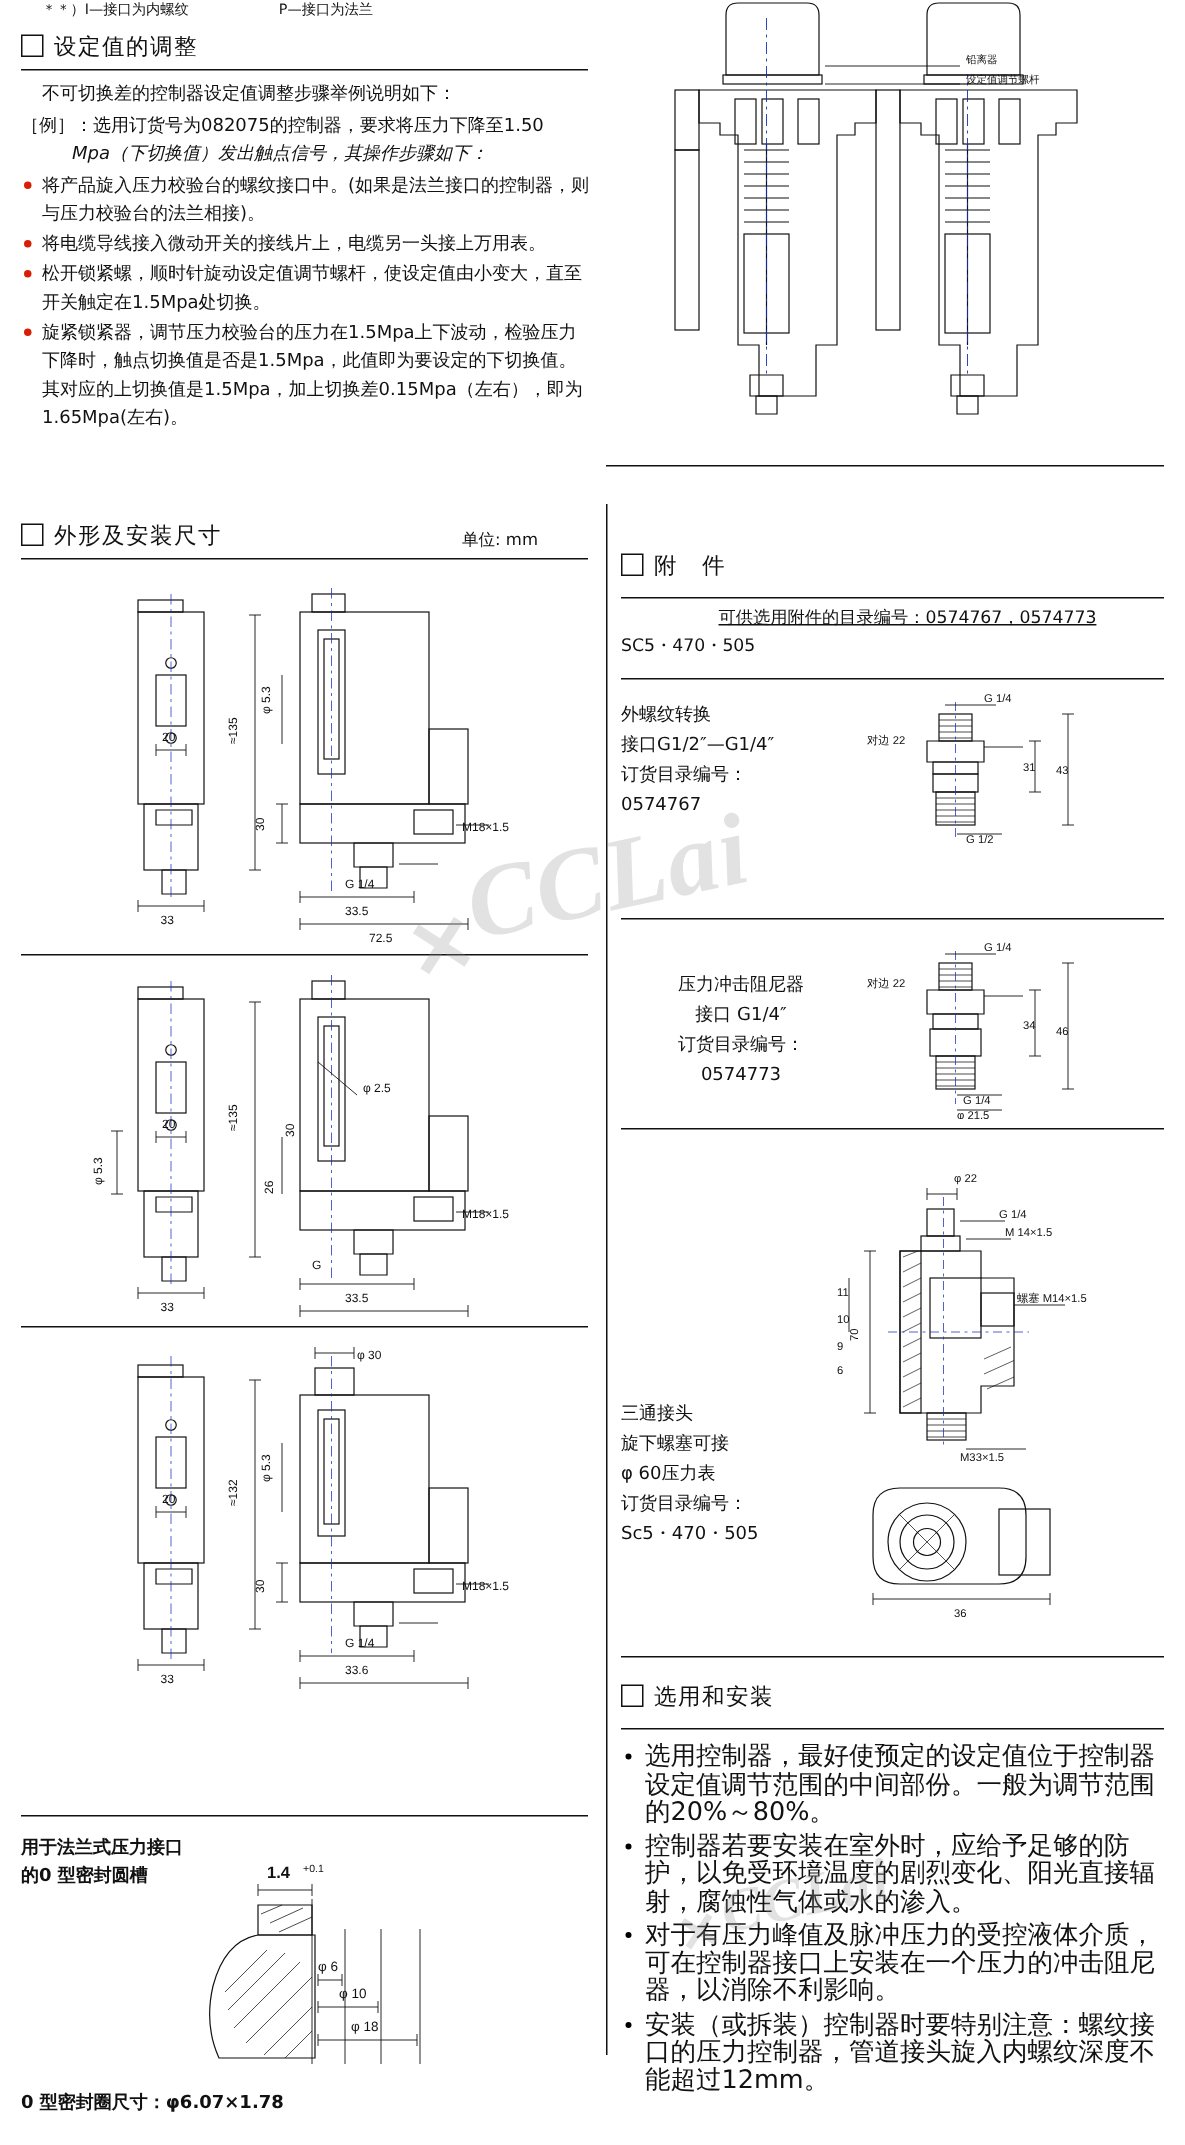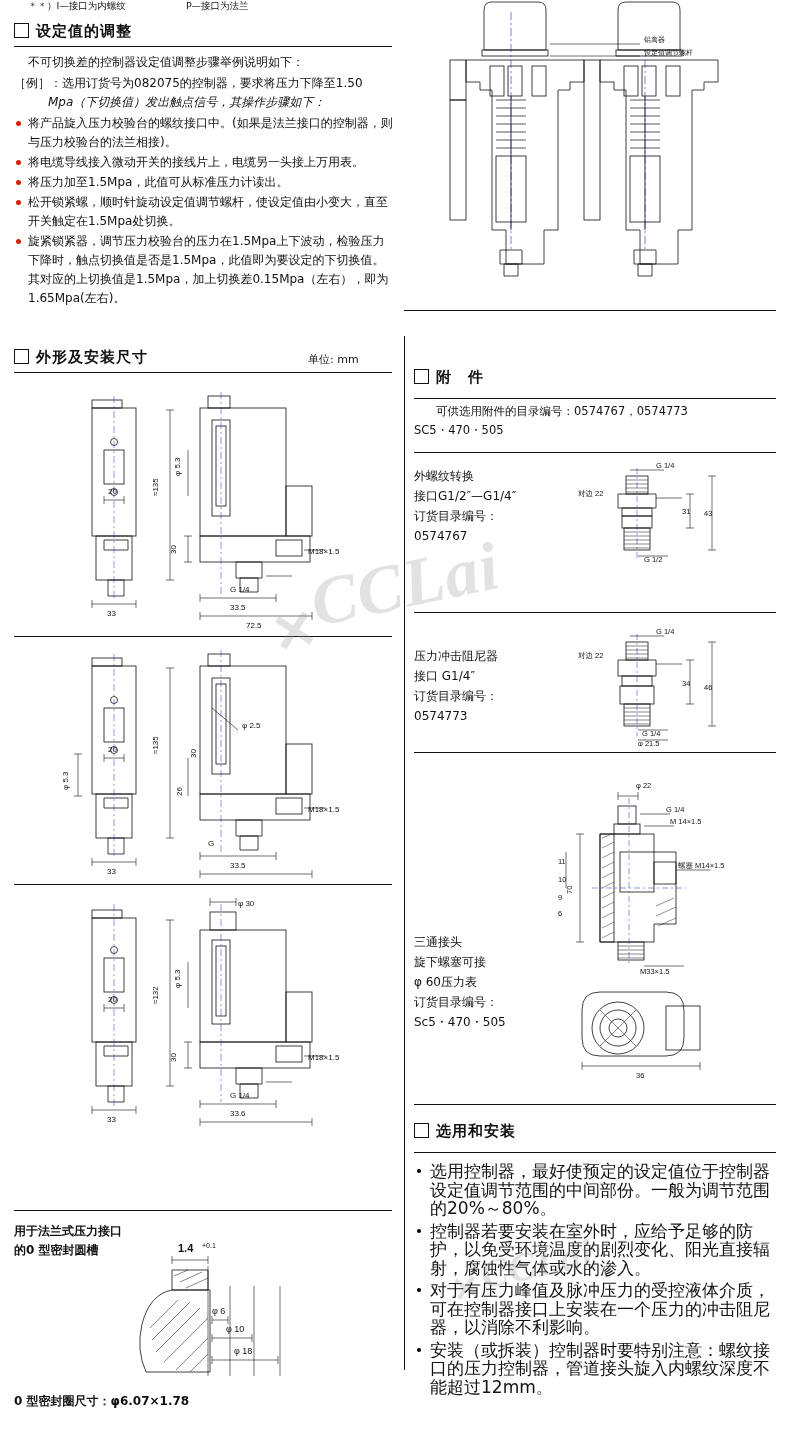--- a/index.html
+++ b/index.html
@@ -46,21 +46,21 @@
   
   .sq {
     display:inline-block;
     width:15px; height:15px;
     border:1.4px solid #111;
     vertical-align:-2px;
     margin-right:7px;
   }
   .hdr {
     font-family:"DejaVu Sans", sans-serif;
-    font-weight:bold;
+    font-weight:normal;
     font-size:15px;
     letter-spacing:1px;
   }
   .hr { border:0; border-top:1px solid #111; margin:0; }
 
   .cn { font-family:"DejaVu Sans", sans-serif; }
 
   
   .topnote {
     position:absolute; left:28px; top:0;
@@ -94,21 +94,21 @@
   .sec2-rule { position:absolute; left:14px; top:372px; width:378px; }
 
   .leftcol-rule { position:absolute; left:14px; width:378px; }
 
   
   .rcol-vrule { position:absolute; left:404px; top:336px; width:0; height:1034px; border-left:1px solid #111; }
 
   .sec3-title { position:absolute; left:414px; top:368px; }
   .sec3-rule  { position:absolute; left:414px; top:398px; width:362px; }
   .sec3-body  { position:absolute; left:414px; top:402px; width:362px; font-size:11.5px; line-height:19px; }
-  .sec3-body .ind { margin-left:22px; }
+  .sec3-body .ind { margin-left:65px;text-decoration:underline; }
 
   .rc-rule { position:absolute; left:414px; width:362px; }
 
   .acc-label { position:absolute; font-size:12px; line-height:20px; }
 
   .sec5-title { position:absolute; left:414px; top:1122px; }
   .sec5-rule  { position:absolute; left:414px; top:1152px; width:362px; }
   .sec5-body  { position:absolute; left:414px; top:1158px; width:366px; font-size:17px; line-height:18.5px; }
   ul.bullets2 { list-style:none; margin:0; padding:0; }
   ul.bullets2 > li { position:relative; padding-left:16px; margin:4px 0; }
@@ -142,21 +142,20 @@
   </div>
   <hr class="hr sec1-rule">
 
   <div class="sec1-body cn">
     <p>不可切换差的控制器设定值调整步骤举例说明如下：</p>
     <p style="margin:2px 0 0 0;">［例］：选用订货号为082075的控制器，要求将压力下降至1.50</p>
     <p style="margin:0 0 2px 34px;font-style:italic;">Mpa（下切换值）发出触点信号，其操作步骤如下：</p>
     <ul class="bullets">
       <li>将产品旋入压力校验台的螺纹接口中。(如果是法兰接口的控制器，则与压力校验台的法兰相接)。</li>
       <li>将电缆导线接入微动开关的接线片上，电缆另一头接上万用表。</li>
-      <li>将压力加至1.5Mpa，此值可从标准压力计读出。</li>
       <li>松开锁紧螺，顺时针旋动设定值调节螺杆，使设定值由小变大，直至开关触定在1.5Mpa处切换。</li>
       <li>旋紧锁紧器，调节压力校验台的压力在1.5Mpa上下波动，检验压力下降时，触点切换值是否是1.5Mpa，此值即为要设定的下切换值。其对应的上切换值是1.5Mpa，加上切换差0.15Mpa（左右），即为1.65Mpa(左右)。</li>
     </ul>
   </div>
 
   <div class="draw" style="left:404px; top:0px;">
     <svg width="386" height="320" viewBox="0 0 386 320">
       <g fill="none" stroke="#111" stroke-width="0.8">
 
         <path d="M80 10 q0 -8 8 -8 h46 q8 0 8 8 v40 h-62 z" fill="#fff"></path>
@@ -529,21 +528,21 @@
         <text x="96" y="16">G 1/4</text>
         <text x="18" y="44">对边 22</text>
         <text x="122" y="62">31</text>
         <text x="144" y="64">43</text>
         <text x="84" y="110">G 1/2</text>
       </g>
     </svg>
   </div>
   <hr class="hr rc-rule" style="top:612px;">
 
-  <div class="acc-label cn" style="left:414px; top:646px; width:160px;">
+  <div class="acc-label cn" style="left:414px; top:646px; width:160px;text-align:center;">
     <div>压力冲击阻尼器</div>
     <div>接口 G1/4″</div>
     <div>订货目录编号：</div>
     <div>0574773</div>
   </div>
   <div class="draw" style="left:560px; top:616px;">
     <svg width="215" height="130" viewBox="0 0 215 130">
       <g fill="none" stroke="#111" stroke-width="0.8">
         <rect x="66" y="26" width="22" height="18"></rect>
         <g stroke-width="0.5">

